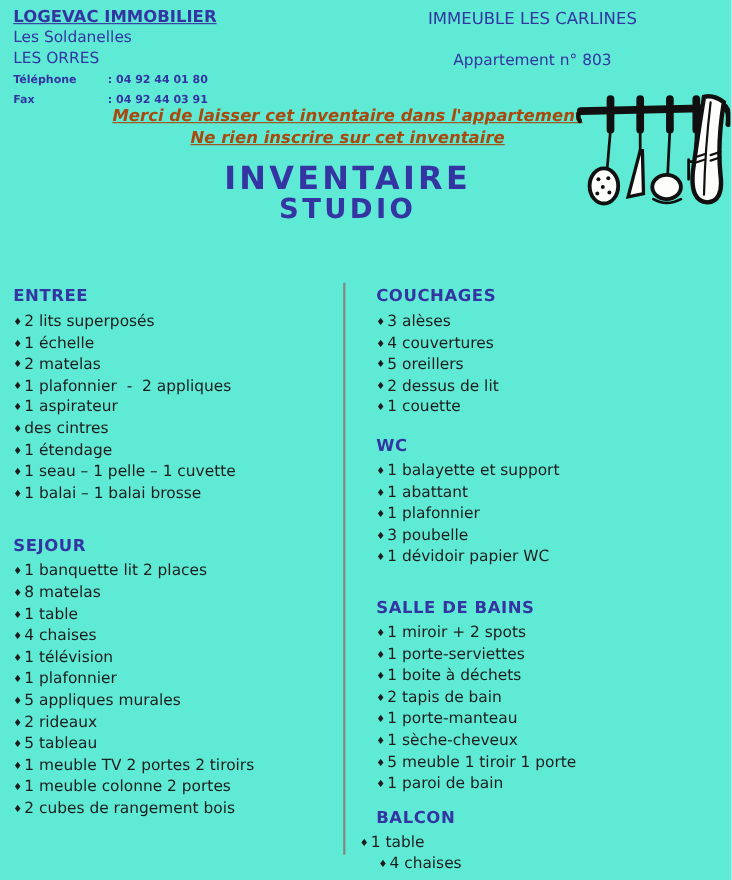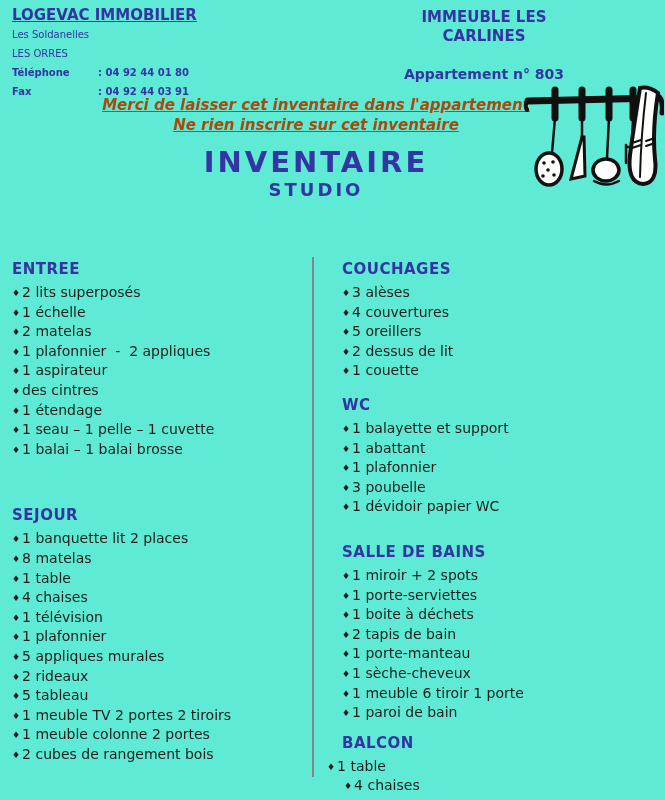--- a/index.html
+++ b/index.html
@@ -12,43 +12,43 @@
     position:relative;
     width:665px;height:800px;
     background:#5eead4;
     font-family:"DejaVu Sans",sans-serif;
     color:var(--ink);
     overflow:hidden;
   }
   
   .header-left{position:absolute;left:12px;top:6px;color:var(--blue);}
   .agency-name{font-size:15px;font-weight:bold;text-decoration:underline;line-height:19px;}
-  .agency-sub{font-size:10px;line-height:19px;}
+  .agency-sub{font-size:14px;line-height:19px;}
   .contact-line{font-size:10px;font-weight:bold;line-height:19px;white-space:pre;}
   .contact-label{display:inline-block;width:86px;}
-  .header-right{position:absolute;left:388px;top:8px;width:192px;text-align:center;color:var(--blue);font-weight:bold;}
+  .header-right{position:absolute;left:388px;top:8px;width:192px;text-align:center;color:var(--blue);font-weight:normal;}
   .building-name{font-size:15px;line-height:19px;}
   .apartment{font-size:14px;line-height:19px;margin-top:19px;}
   
   .notice{position:absolute;left:0;top:95px;width:632px;text-align:center;color:var(--rust);font-weight:bold;font-style:italic;}
   .notice div{font-size:15px;line-height:20px;text-decoration:underline;}
   .doc-title{position:absolute;left:0;top:149px;width:632px;text-align:center;color:var(--blue);font-weight:bold;}
   .title-line1{font-size:29px;letter-spacing:3px;line-height:27px;}
-  .title-line2{font-size:18px;letter-spacing:3px;line-height:27px;}
+  .title-line2{font-size:25px;letter-spacing:3px;line-height:27px;}
   
   .utensils{position:absolute;left:522px;top:85px;}
   
   .divider{position:absolute;left:312px;top:257px;width:2px;height:520px;background:#868686;}
   .column{position:absolute;top:260px;}
   .col-left{left:12px;width:292px;}
   .col-right{left:342px;width:315px;}
   .sec-heading{color:var(--blue);font-weight:bold;font-size:15px;letter-spacing:.5px;line-height:19px;margin-bottom:4px;}
   .item{font-size:14px;line-height:18.6px;white-space:pre;}
   .bullet{font-size:9px;margin-right:2px;vertical-align:1px;}
-  .col-left .section:nth-child(2){margin-top:47px;}
+  .col-left .section:nth-child(2){margin-top:28px;}
   .col-right .section:nth-child(2){margin-top:15px;}
   .col-right .section:nth-child(3){margin-top:26px;}
   .col-right .section:nth-child(4){margin-top:11px;}
   
   .col-right .section:nth-child(4) .item:nth-child(2){margin-left:-15px;}
   .col-right .section:nth-child(4) .item:nth-child(3){margin-left:2px;}
 </style>
 </head>
 <body>
 
@@ -162,21 +162,21 @@
         <div class="item"><span class="bullet">♦</span><span>1 dévidoir papier WC</span></div>
       </div>
       <div class="section">
         <div class="sec-heading">SALLE DE BAINS</div>
         <div class="item"><span class="bullet">♦</span><span>1 miroir + 2 spots</span></div>
         <div class="item"><span class="bullet">♦</span><span>1 porte-serviettes</span></div>
         <div class="item"><span class="bullet">♦</span><span>1 boite à déchets</span></div>
         <div class="item"><span class="bullet">♦</span><span>2 tapis de bain</span></div>
         <div class="item"><span class="bullet">♦</span><span>1 porte-manteau</span></div>
         <div class="item"><span class="bullet">♦</span><span>1 sèche-cheveux</span></div>
-        <div class="item"><span class="bullet">♦</span><span>1 meuble 6 tiroir 1 porte</span></div>
+        <div class="item"><span class="bullet">♦</span><span>5 meuble 1 tiroir 1 porte</span></div>
         <div class="item"><span class="bullet">♦</span><span>1 paroi de bain</span></div>
       </div>
       <div class="section">
         <div class="sec-heading">BALCON</div>
         <div class="item"><span class="bullet">♦</span><span>1 table</span></div>
         <div class="item"><span class="bullet">♦</span><span>4 chaises</span></div>
       </div>
     </div>
 
 </div>

